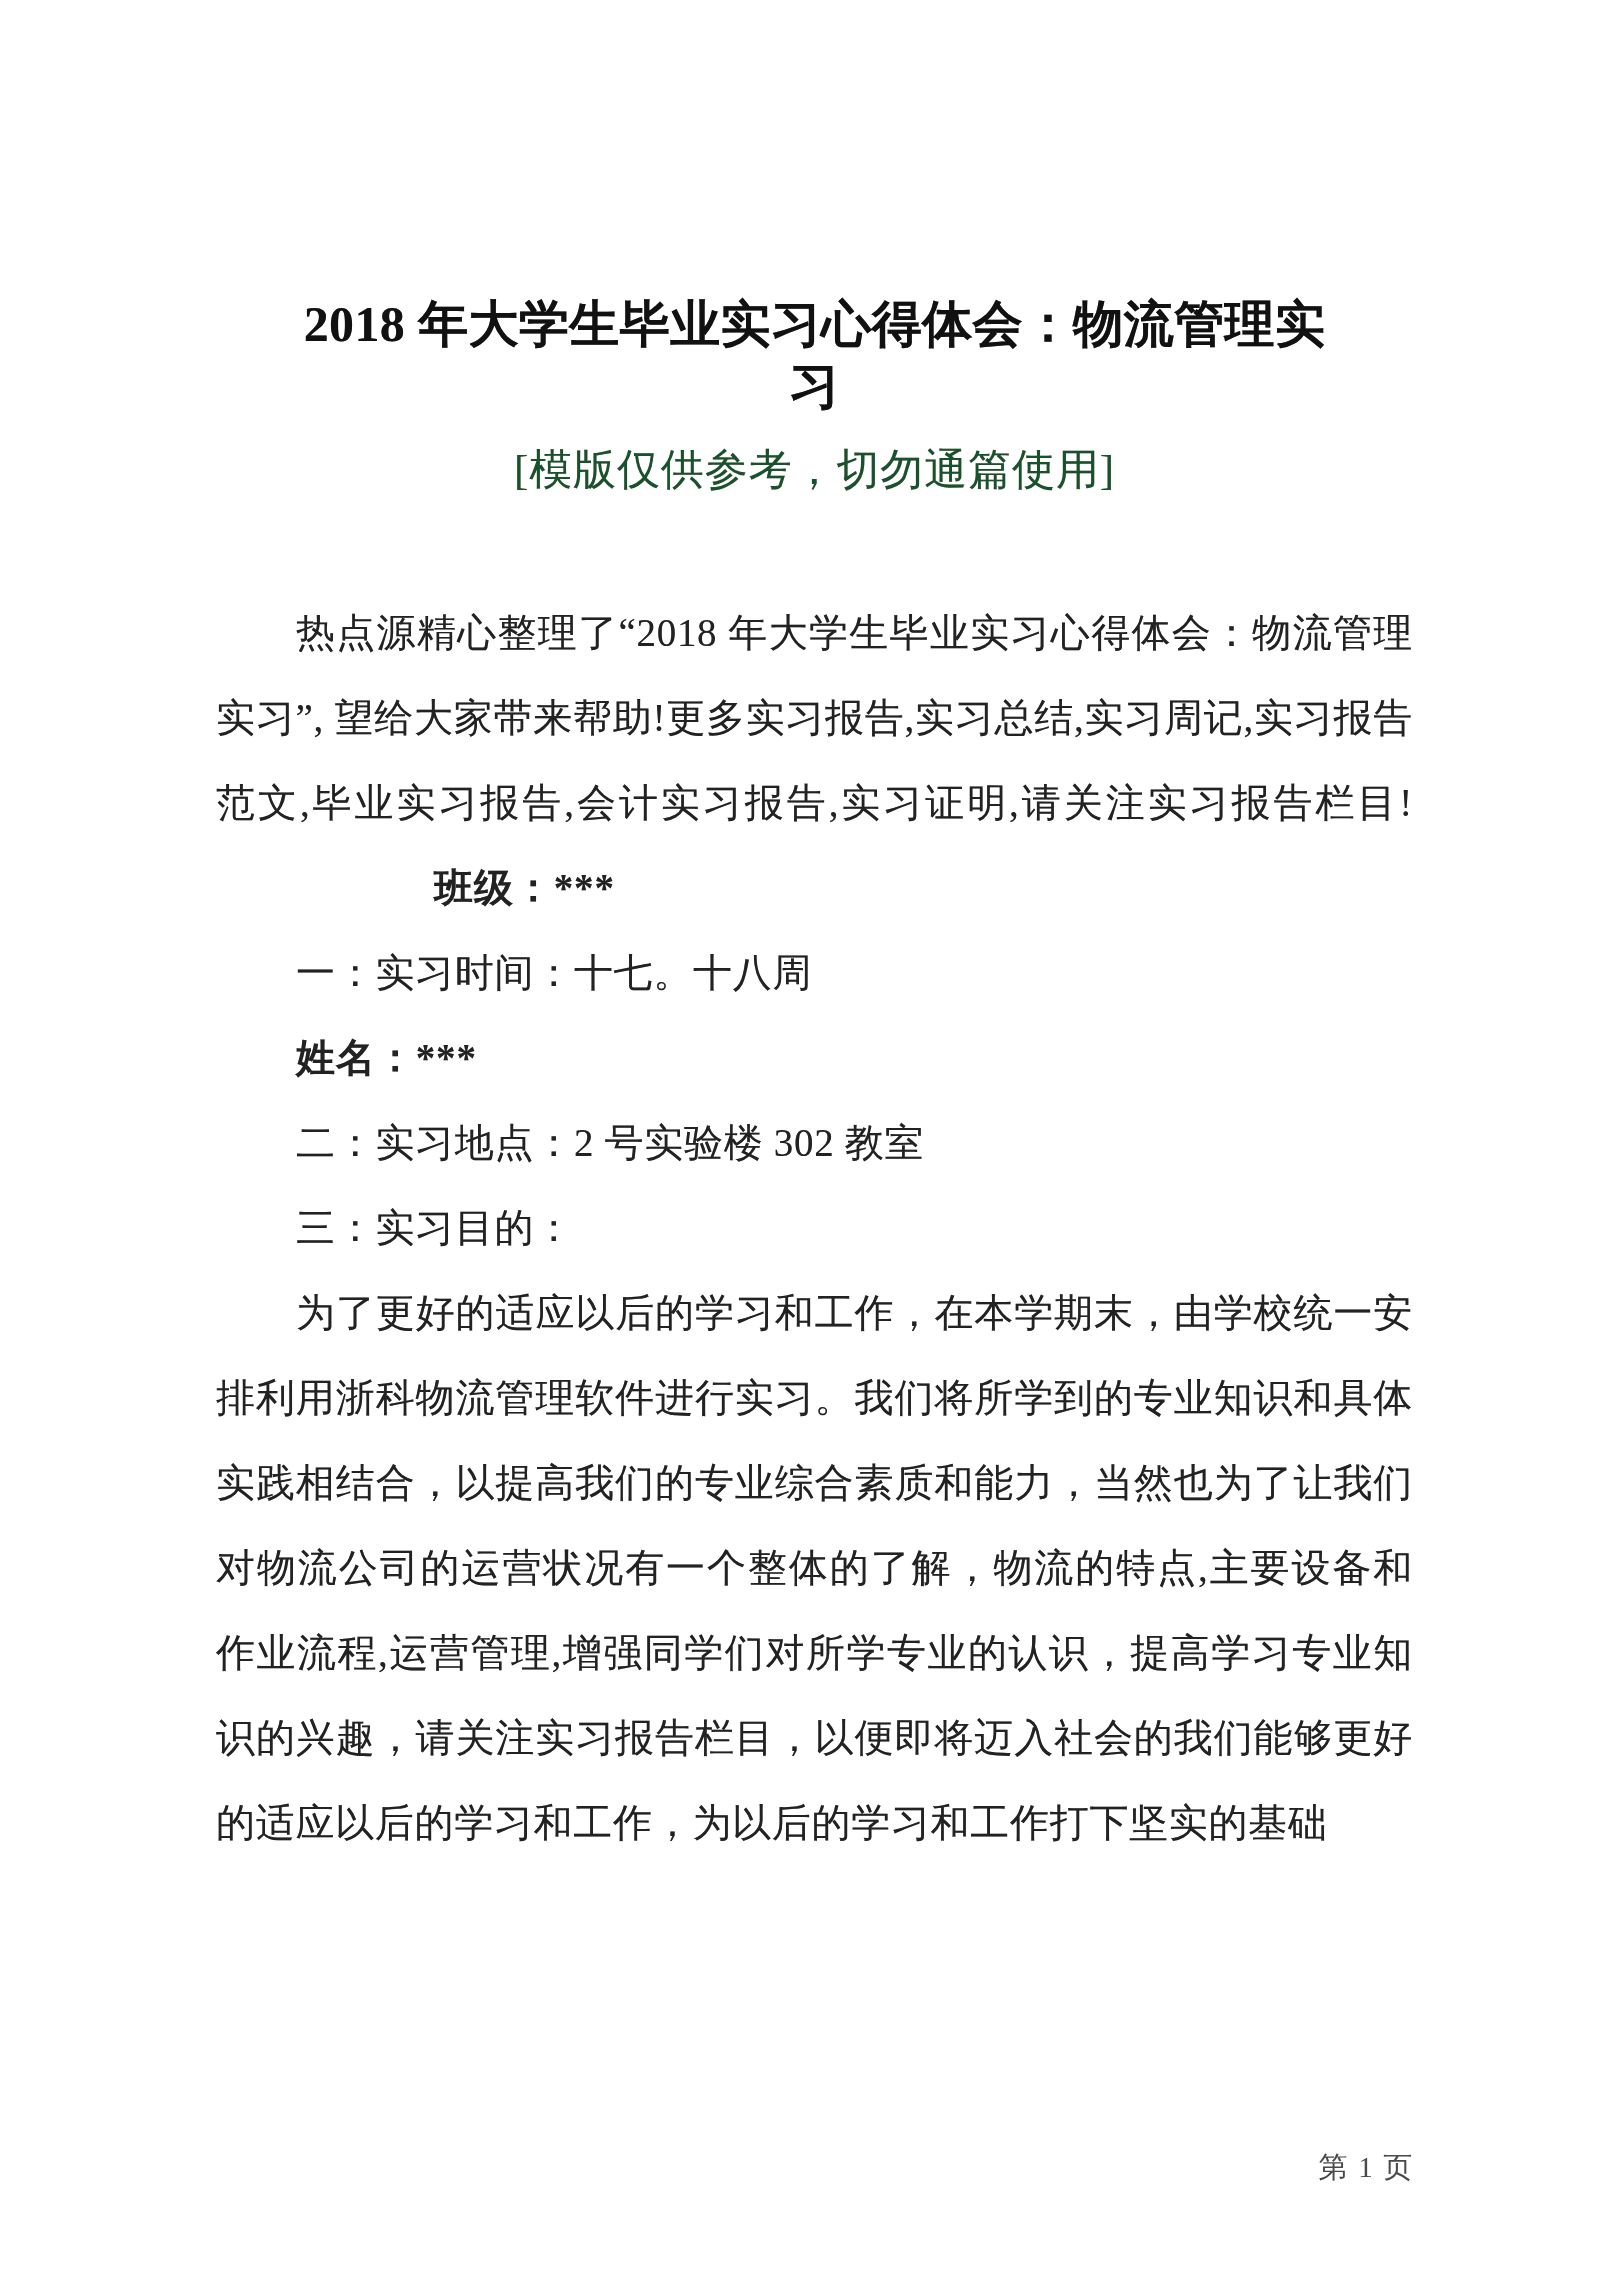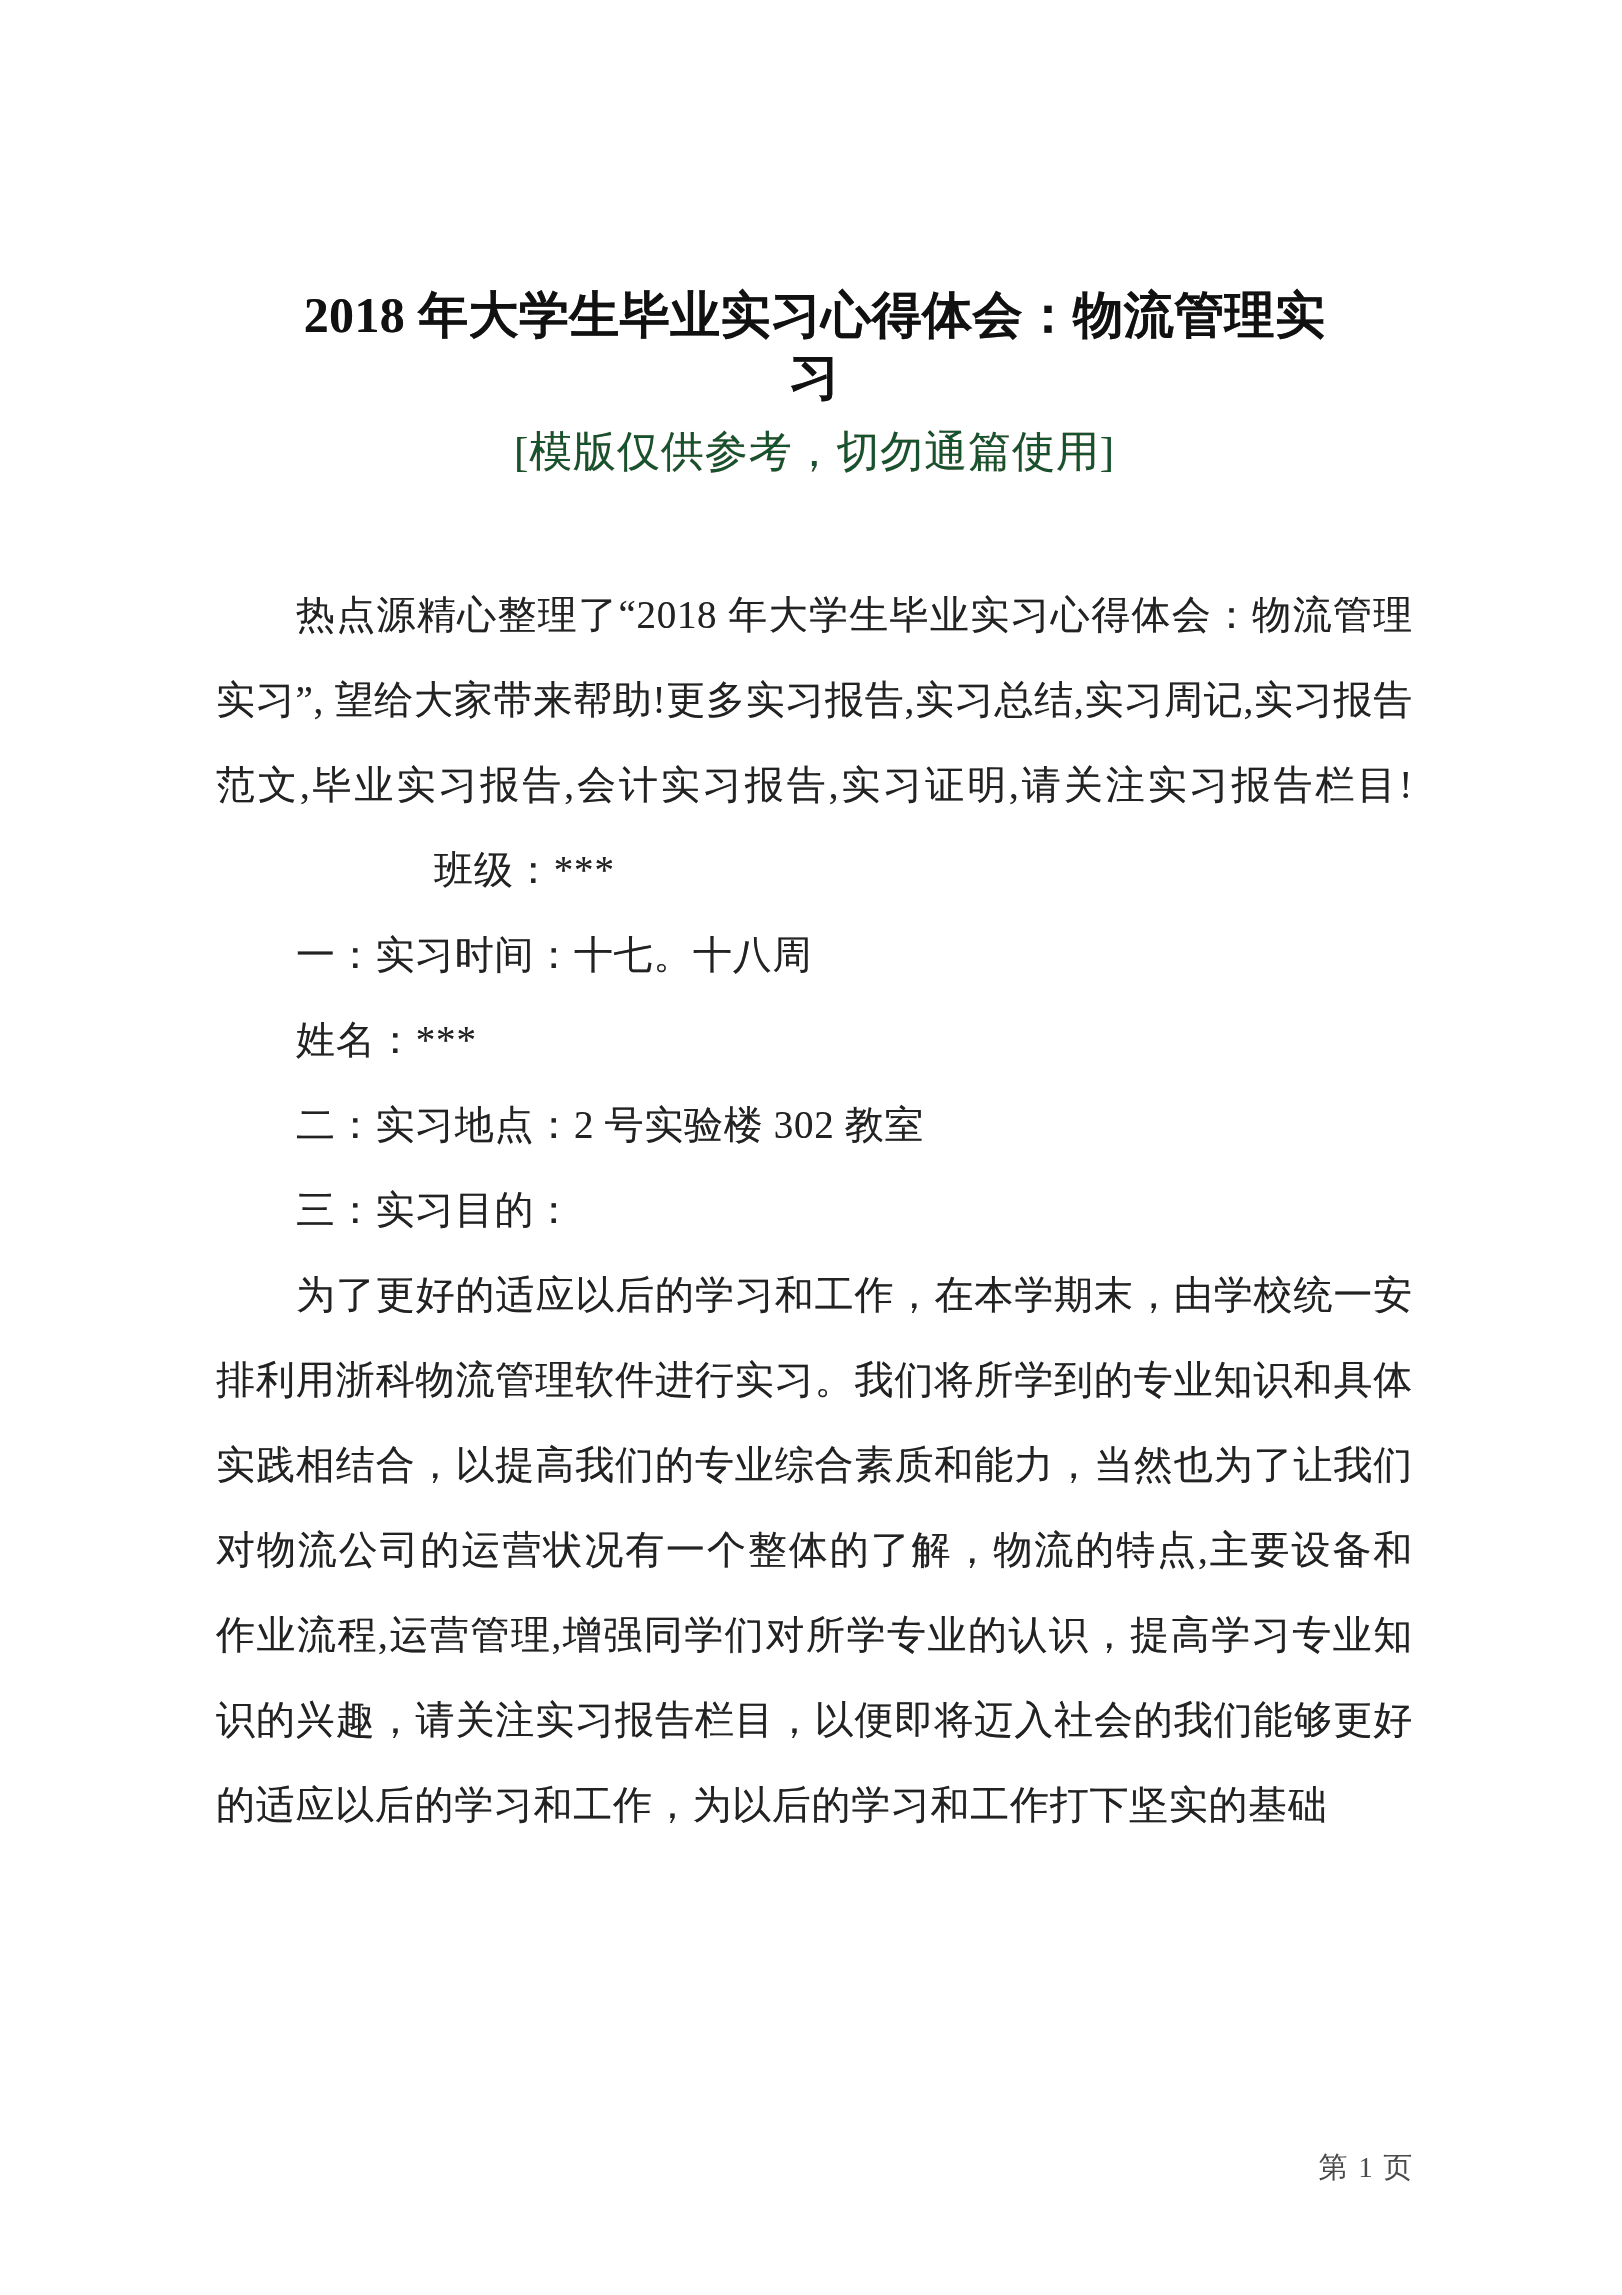--- a/index.html
+++ b/index.html
@@ -18,21 +18,21 @@
   }
   .content {
     position: absolute;
     left: 216px;
     top: 0;
     width: 1197px;
   }
 
   
   .doc-title {
-    margin: 4px;
+    margin: 13px;
     padding-top: 281px;
     font-size: 50px;
     font-weight: 700;
     line-height: 1.23;
     text-align: center;
     letter-spacing: 0.4px;
     color: #111111;
     text-shadow: 0 0 0.6px rgba(0,0,0,0.55);
   }
   .doc-subtitle {
@@ -68,21 +68,21 @@
     margin: 0;
     font-size: 39px;
     line-height: 85px;
     letter-spacing: 0.7px;
     color: #222222;
     text-indent: 80px;
     white-space: pre;
     text-shadow: 0 0 0.5px rgba(0,0,0,0.35);
   }
   .inline-field {
-    font-weight: 400;
+    font-weight: 700;
     letter-spacing: 0.9px;
   }
   .gap-lg { display: inline-block; width: 218px; }
 
   
   .page-footer {
     position: absolute;
     right: 209px;
     bottom: 107px;
     font-size: 29px;

